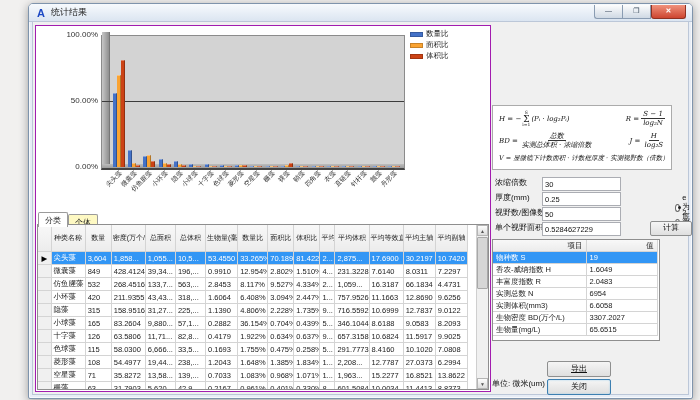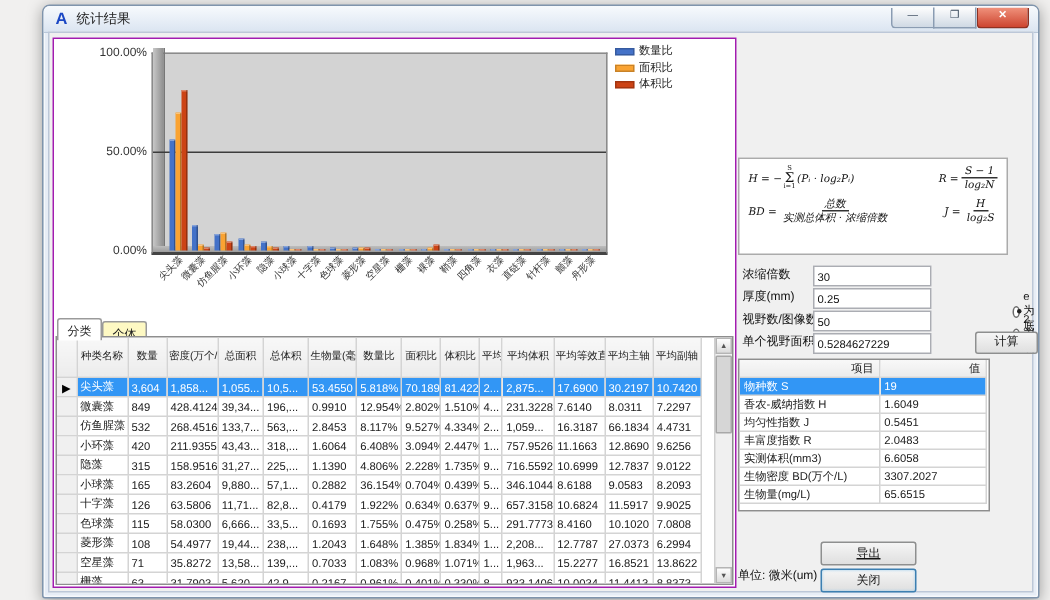--- a/index.html
+++ b/index.html
@@ -328,21 +328,21 @@
             </thead>
           <tbody>
               <tr class="selected">
                 <td class="rowhead">▶</td>
                 <td>尖头藻</td>
                 <td>3,604</td>
                 <td>1,858...</td>
                 <td>1,055...</td>
                 <td>10,5...</td>
                 <td>53.4550</td>
-                <td>5.818%</td>
+                <td>33.265%</td>
                 <td>70.189%</td>
                 <td>81.422%</td>
                 <td>2...</td>
                 <td>2,875...</td>
                 <td>17.6900</td>
                 <td>30.2197</td>
                 <td>10.7420</td>
               </tr>
               <tr>
                 <td class="rowhead"></td>
@@ -502,21 +502,21 @@
                 <td>栅藻</td>
                 <td>63</td>
                 <td>31.7903</td>
                 <td>5,620...</td>
                 <td>42,9...</td>
                 <td>0.2167</td>
                 <td>0.961%</td>
                 <td>0.401%</td>
                 <td>0.330%</td>
                 <td>8...</td>
-                <td>933.1406</td>
+                <td>601.5084</td>
                 <td>10.0034</td>
                 <td>11.4413</td>
                 <td>8.8373</td>
               </tr>
             </tbody>
         </table>
         <div class="vscroll">
           <div class="varrow">▲</div>
           <div class="vthumb"></div>
           <div class="varrow down">▼</div>
@@ -552,20 +552,23 @@
             </span>
         </span>
         <span class="f-item">
           <span>J =</span>
           <span class="frac">
               <span class="num">H</span>
               <span class="den">log₂S</span>
             </span>
         </span>
       </div>
+      <div class="f-row f-v">
+        <span>V = 显微镜下计数面积 · 计数框厚度 · 实测视野数（倍数）</span>
+      </div>
     </div>
 
     <div class="param-row" style="top:155px;">
       <span class="param-label">浓缩倍数</span>
       <input class="param-input" style="top: 0px;" value="30">
     </div>
     <div class="param-row" style="top:170px;">
       <span class="param-label">厚度(mm)</span>
       <input class="param-input" style="top: 0px;" value="0.25">
       <span class="radio-item" style="top:1px;">
@@ -602,26 +605,26 @@
         <tbody>
             <tr class="selected">
               <td>物种数 S</td>
               <td>19</td>
             </tr>
             <tr>
               <td>香农-威纳指数 H</td>
               <td>1.6049</td>
             </tr>
             <tr>
-              <td>均匀性指数 J</td>
-              <td>0.5451</td>
-            </tr>
-            <tr>
               <td>丰富度指数 R</td>
               <td>2.0483</td>
+            </tr>
+            <tr>
+              <td>实测总数 N</td>
+              <td>6954</td>
             </tr>
             <tr>
               <td>实测体积(mm3)</td>
               <td>6.6058</td>
             </tr>
             <tr>
               <td>生物密度 BD(万个/L)</td>
               <td>3307.2027</td>
             </tr>
             <tr>

